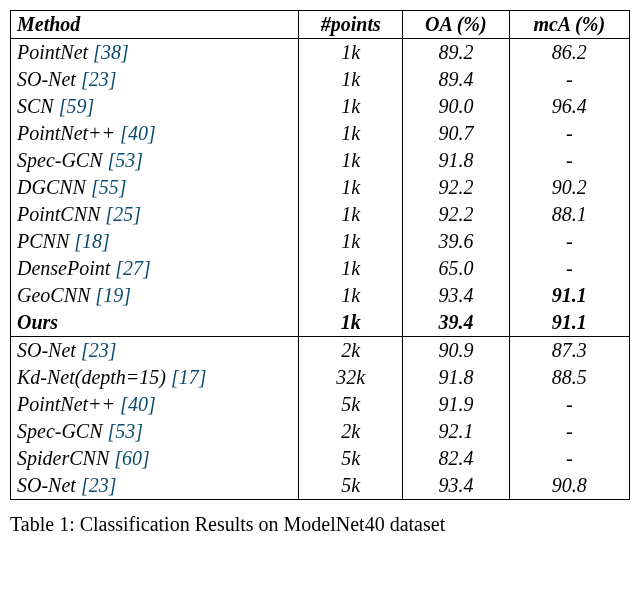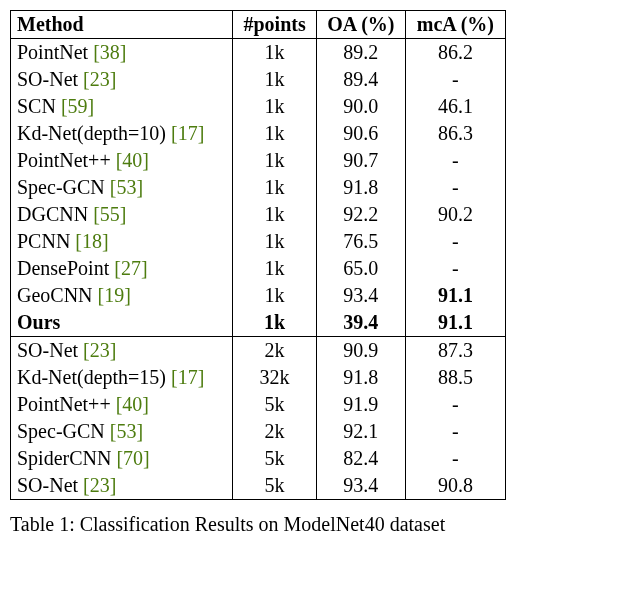--- a/index.html
+++ b/index.html
@@ -6,43 +6,44 @@
       margin: 0;
       padding: 10px;
       font-family: 'Times New Roman', Times, serif;
       font-size: 20px;
       background: white;
       color: black;
       width: 640px;
     }
     table {
       border-collapse: collapse;
-      width: 496px;
+      width: 620px;
       border: 1.5px solid black;
+      font-style: italic;
     }
     th, td {
       padding: 2px 6px;
       text-align: center;
       font-weight: normal;
     }
     th {
       border-bottom: 1.5px solid black;
       font-weight: bold;
     }
     th:first-child, td:first-child {
       text-align: left;
     }
     th:not(:last-child), td:not(:last-child) {
       border-right: 1.5px solid black;
     }
     .divider-row td {
       border-top: 1.5px solid black;
     }
     .cite {
-      color: #4d7c0f;
+      color: #0c4a6e;
     }
     .bold {
       font-weight: bold;
       margin-top: 7px;
     }
     .caption {
       margin-top: 10px;
       line-height: 1.4;
     }
   </style>
@@ -68,50 +69,50 @@
       <tr>
         <td><span>SO-Net </span><span class="cite">[23]</span></td>
         <td>1k</td>
         <td>89.4</td>
         <td>-</td>
       </tr>
       <tr>
         <td><span>SCN </span><span class="cite">[59]</span></td>
         <td>1k</td>
         <td>90.0</td>
-        <td>46.1</td>
-      </tr>
-      <tr>
-        <td><span>Kd-Net(depth=10) </span><span class="cite">[17]</span></td>
-        <td>1k</td>
-        <td>90.6</td>
-        <td>86.3</td>
+        <td>96.4</td>
       </tr>
       <tr>
         <td><span>PointNet++ </span><span class="cite">[40]</span></td>
         <td>1k</td>
         <td>90.7</td>
         <td>-</td>
       </tr>
       <tr>
         <td><span>Spec-GCN </span><span class="cite">[53]</span></td>
         <td>1k</td>
         <td>91.8</td>
         <td>-</td>
       </tr>
       <tr>
         <td><span>DGCNN </span><span class="cite">[55]</span></td>
         <td>1k</td>
         <td>92.2</td>
         <td>90.2</td>
       </tr>
       <tr>
+        <td><span>PointCNN </span><span class="cite">[25]</span></td>
+        <td>1k</td>
+        <td>92.2</td>
+        <td>88.1</td>
+      </tr>
+      <tr>
         <td><span>PCNN </span><span class="cite">[18]</span></td>
         <td>1k</td>
-        <td>76.5</td>
+        <td>39.6</td>
         <td>-</td>
       </tr>
       <tr>
         <td><span>DensePoint </span><span class="cite">[27]</span></td>
         <td>1k</td>
         <td>65.0</td>
         <td>-</td>
       </tr>
       <tr>
         <td><span>GeoCNN  </span><span class="cite">[19]</span></td>
@@ -143,21 +144,21 @@
         <td>91.9</td>
         <td>-</td>
       </tr>
       <tr>
         <td><span>Spec-GCN </span><span class="cite">[53]</span></td>
         <td>2k</td>
         <td>92.1</td>
         <td>-</td>
       </tr>
       <tr>
-        <td><span>SpiderCNN </span><span class="cite">[70]</span></td>
+        <td><span>SpiderCNN </span><span class="cite">[60]</span></td>
         <td>5k</td>
         <td>82.4</td>
         <td>-</td>
       </tr>
       <tr>
         <td><span>SO-Net </span><span class="cite">[23]</span></td>
         <td>5k</td>
         <td>93.4</td>
         <td>90.8</td>
       </tr>

